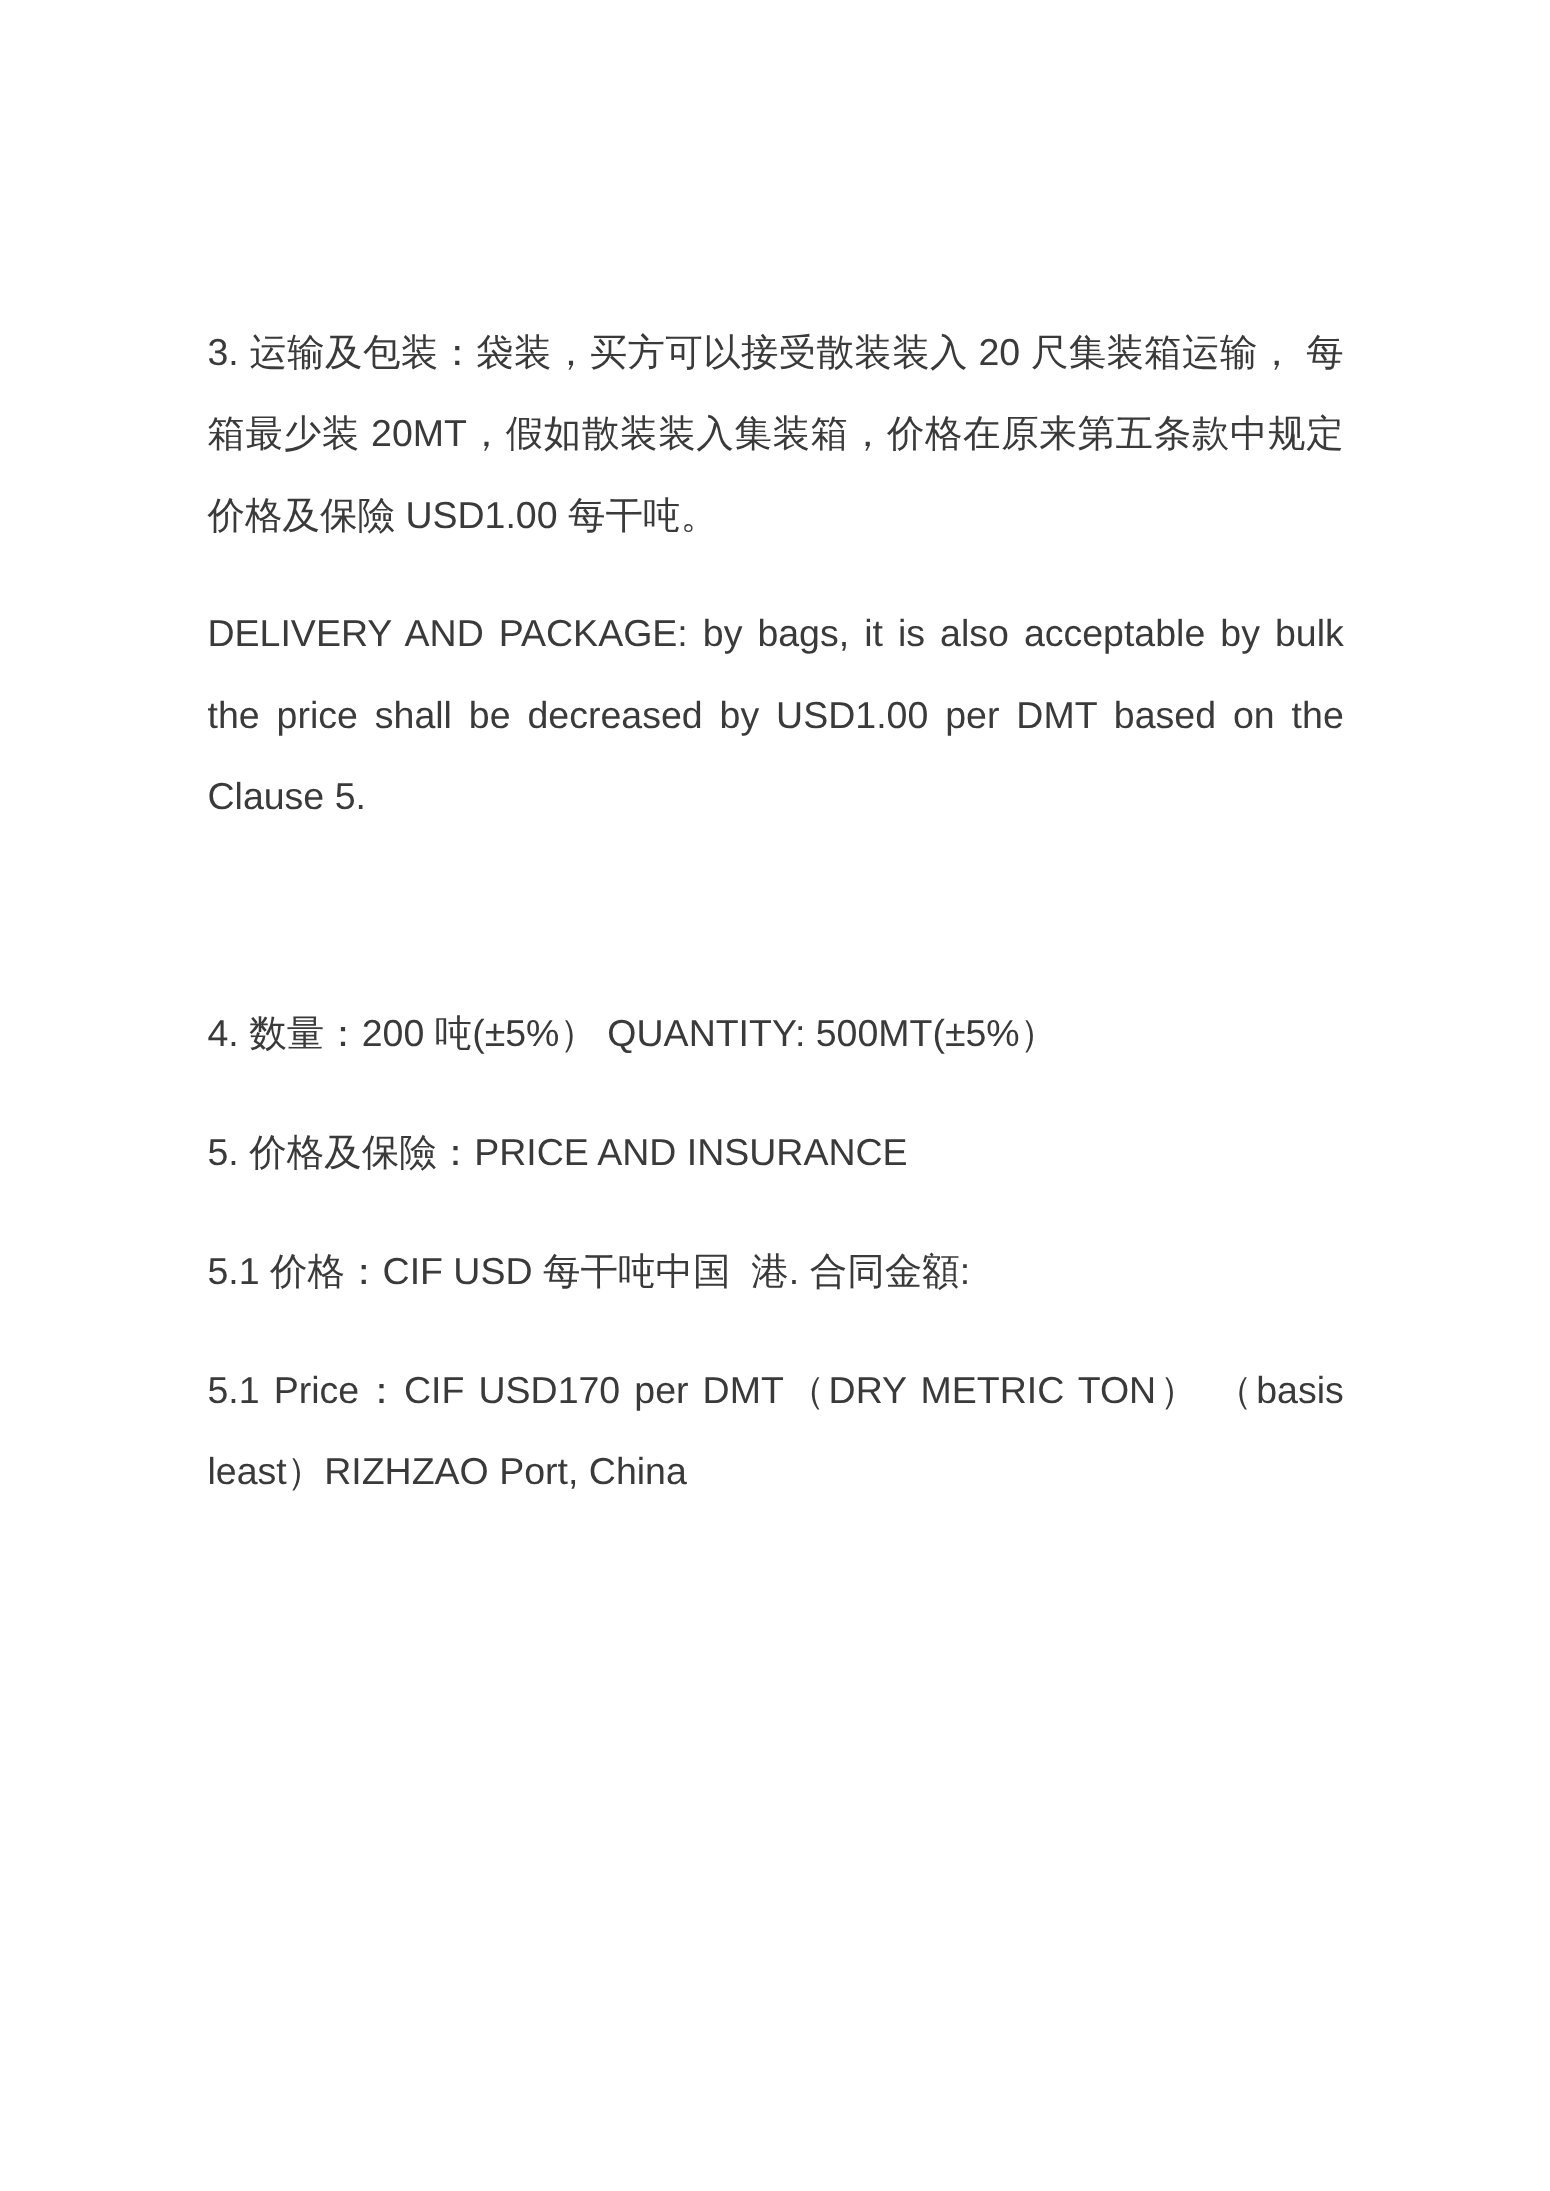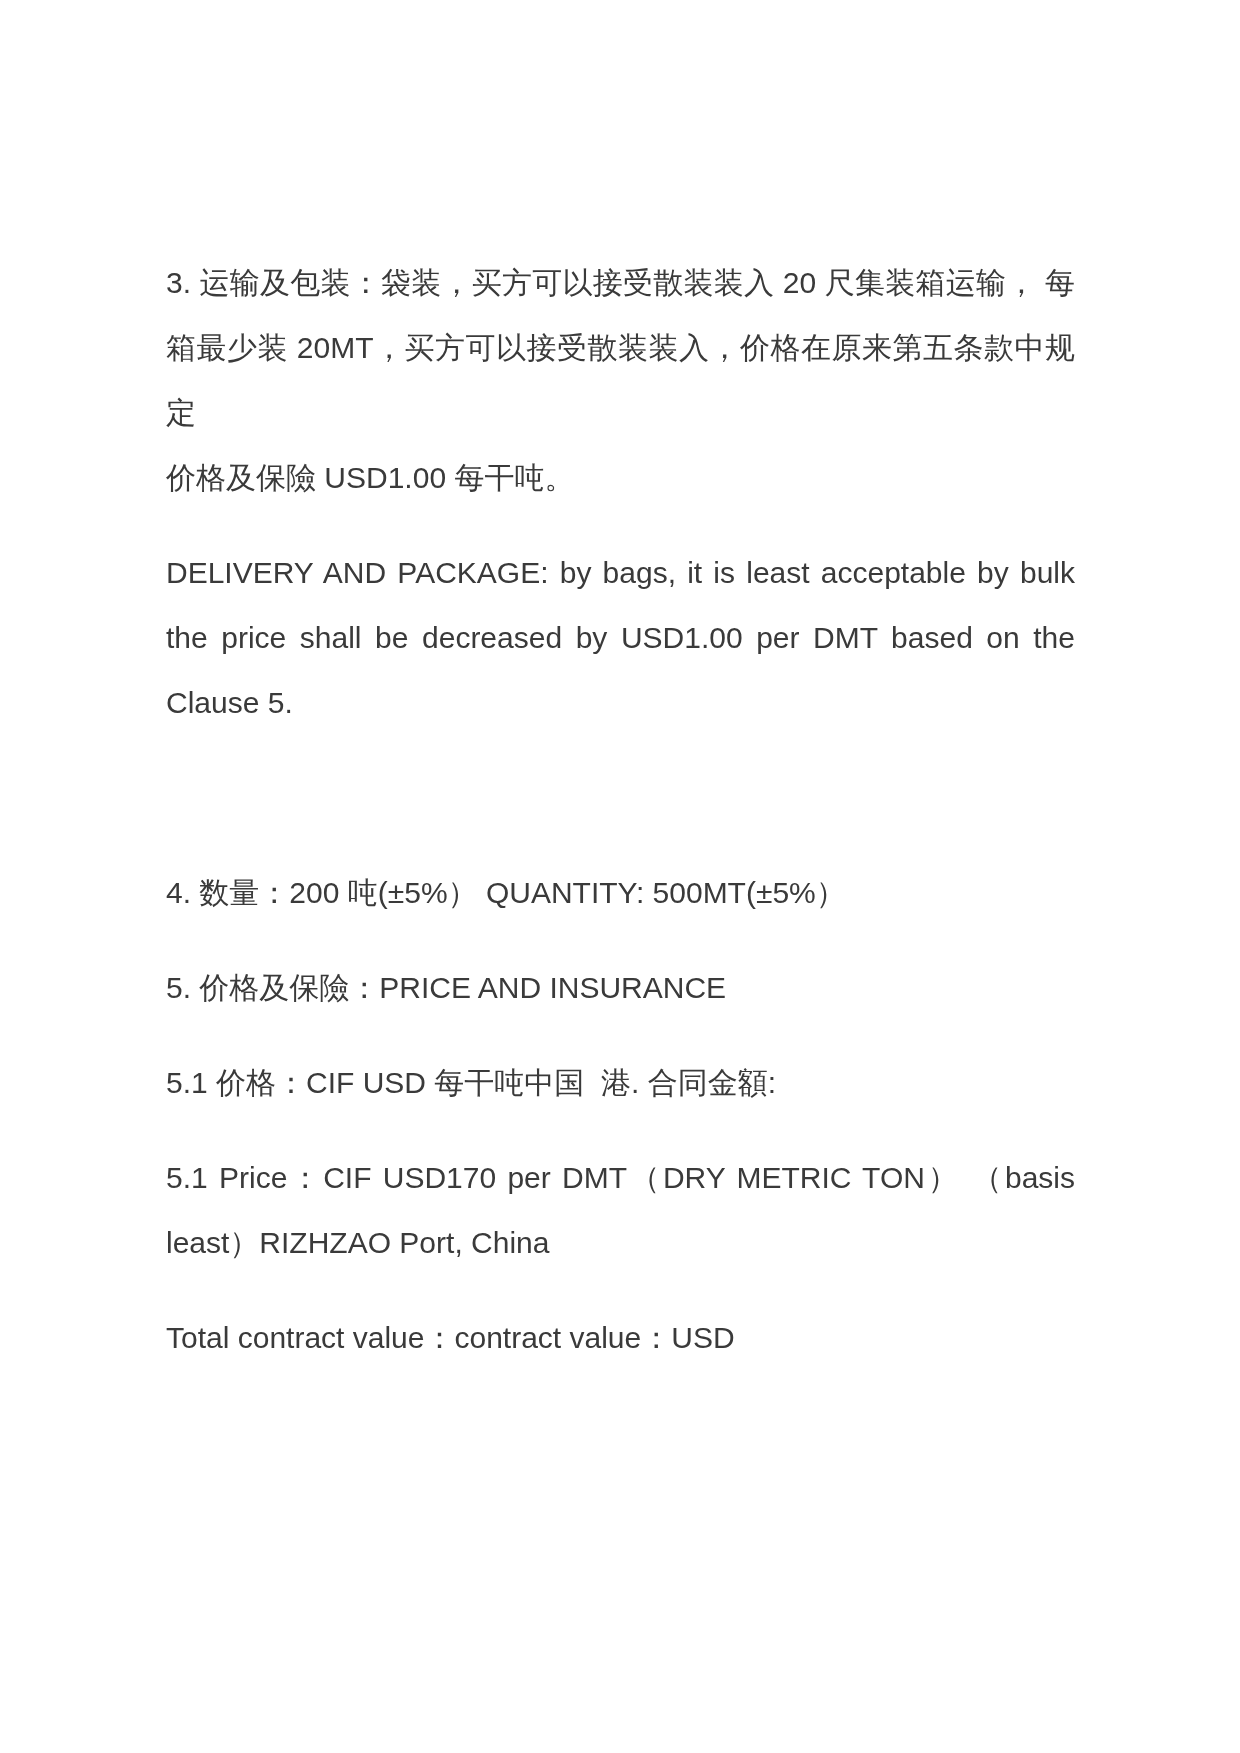--- a/index.html
+++ b/index.html
@@ -40,26 +40,26 @@
     height: 95px;
   }
 </style>
 </head>
 <body>
 
 <div class="page">
 
   <div class="para">
     <div class="line just">3. 运输及包装：袋装，买方可以接受散装装入 20 尺集装箱运输， 每</div>
-    <div class="line just">箱最少装 20MT，买方可以接受散装装入，价格在原来第五条款中规定</div>
+    <div class="line just">箱最少装 20MT，假如散装装入集装箱，价格在原来第五条款中规定</div>
     <div class="line">价格及保險 USD1.00 每干吨。</div>
   </div>
 
   <div class="para">
-    <div class="line just">DELIVERY AND PACKAGE: by bags, it is least acceptable by bulk</div>
+    <div class="line just">DELIVERY AND PACKAGE: by bags, it is also acceptable by bulk</div>
     <div class="line just">the price shall be decreased by USD1.00 per DMT based on the</div>
     <div class="line">Clause 5.</div>
   </div>
 
   <div class="spacer"></div>
 
   <div class="para">
     <div class="line">4. 数量：200 吨(±5%） QUANTITY: 500MT(±5%）</div>
   </div>
 
@@ -69,18 +69,15 @@
 
   <div class="para">
     <div class="line">5.1 价格：CIF USD 每干吨中国  港. 合同金額:</div>
   </div>
 
   <div class="para">
     <div class="line just">5.1 Price：CIF USD170 per DMT（DRY METRIC TON） （basis</div>
     <div class="line">least）RIZHZAO Port, China</div>
   </div>
 
-  <div class="para">
-    <div class="line">Total contract value：contract value：USD</div>
-  </div>
 
 
 </div>
 
 </body></html>

